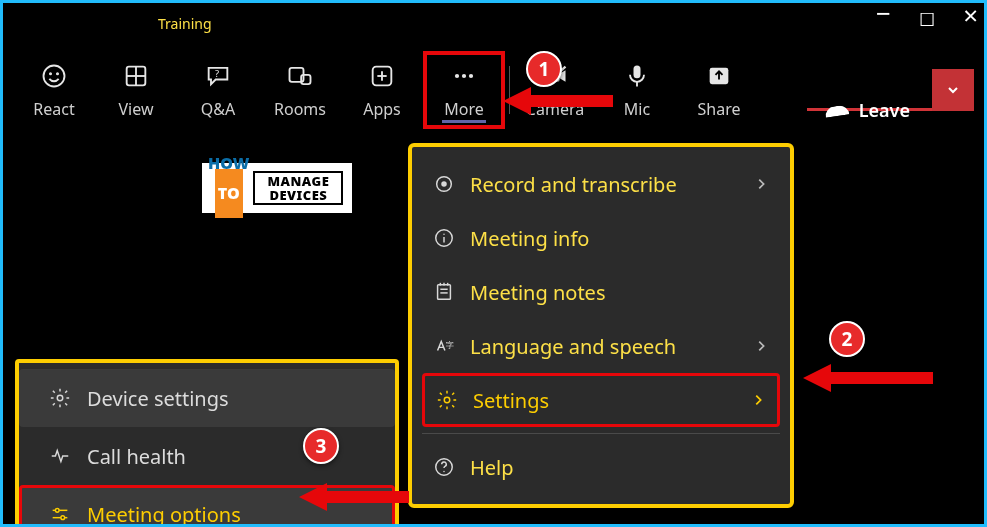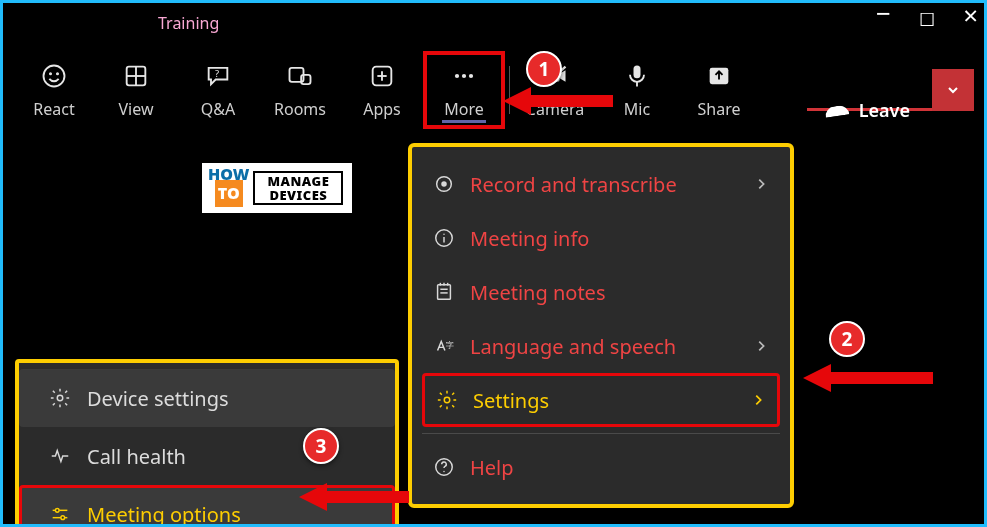--- a/index.html
+++ b/index.html
@@ -21,22 +21,22 @@
       height: 40px;
       display: flex;
       align-items: center;
       color: #fff;
       position: relative;
       background: #000;
     }
     .titlebar-title {
       position: absolute;
       left: 155px;
-      font-size: 16px;
-      color: #f9a8d4;
+      font-size: 14px;
+      color: #fde047;
     }
     .window-controls {
       position: absolute;
       right: 6px;
       top: 4px;
       display: flex;
       gap: 28px;
       align-items: center;
     }
     .window-controls span {
@@ -154,21 +154,21 @@
     }
     .logo-left {
       font-weight: 900;
       font-size: 16px;
       display: flex;
       flex-direction: column;
       align-items: center;
       line-height: 11px;
     }
     .logo-how { color: #0b6ea8; }
-    .logo-to { background: #f58a1f; color: #fff; padding: 8px 3px; }
+    .logo-to { background: #f58a1f; color: #fff; padding: 19px 3px; }
     .logo-right {
       border: 2px solid #000;
       padding: 1px 12px;
       font-weight: 900;
       font-family: monospace;
       font-size: 13px;
       letter-spacing: 0.5px;
       display: flex;
       flex-direction: column;
       line-height: 14px;
@@ -184,21 +184,21 @@
       background: #2b2b2b;
       border: 4px solid #fdcd01;
       border-radius: 6px;
       padding: 10px 10px;
     }
     .menu-item {
       display: flex;
       align-items: center;
       height: 54px;
       padding: 0 12px 0 10px;
-      color: #ef4444;
+      color: #fde047;
       font-size: 20px;
       gap: 14px;
       border-radius: 4px;
     }
     .menu-item .micon {
       width: 24px;
       text-align: center;
       display: flex;
       justify-content: center;
       align-items: center;

